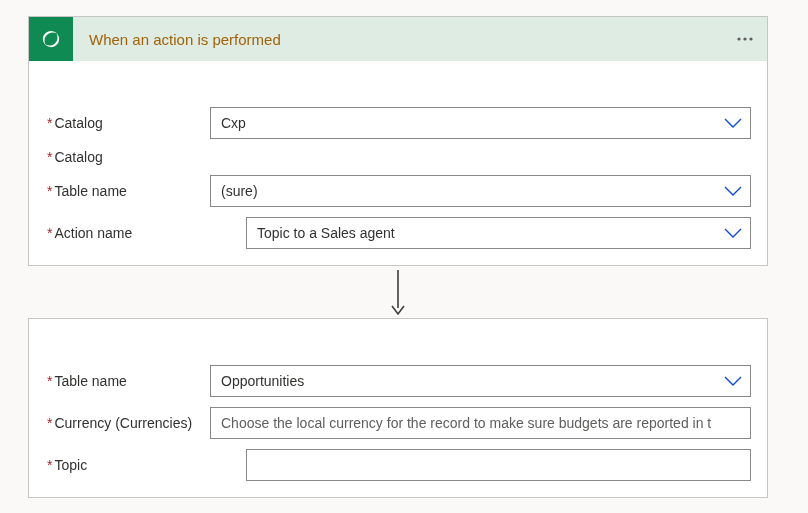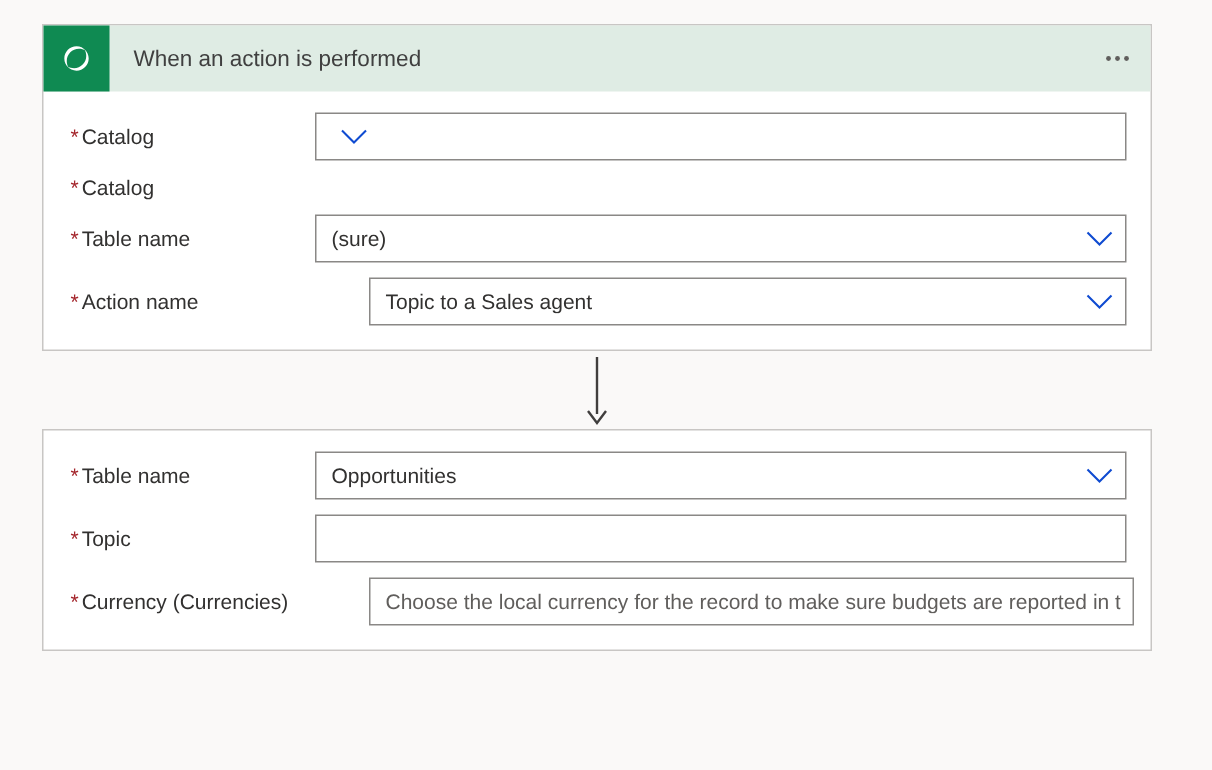--- a/index.html
+++ b/index.html
@@ -35,36 +35,37 @@
     background: #0f8a52;
     display: flex;
     align-items: center;
     justify-content: center;
     flex-shrink: 0;
   }
   .card-icon svg { width: 26px; height: 26px; }
   .card-title {
     padding-left: 16px;
     font-size: 15px;
-    color: #404040;
+    color: #a16207;
     flex: 1;
   }
   .card-menu {
     width: 44px;
     height: 44px;
     display: flex;
     align-items: center;
     justify-content: center;
     cursor: pointer;
     color: #605e5c;
     font-size: 16px;
     letter-spacing: 2px;
   }
   .card-body {
     padding: 14px 16px 16px 16px;
+    margin-top: 32px;
   }
   .form-row {
     display: flex;
     align-items: center;
     margin-bottom: 10px;
   }
   .form-row:last-child { margin-bottom: 0; gap: 36px; }
   .form-label {
     width: 165px;
     flex-shrink: 0;
@@ -132,20 +133,21 @@
             <circle cx="8" cy="2" r="1.6" fill="#605e5c"></circle>
             <circle cx="14" cy="2" r="1.6" fill="#605e5c"></circle>
           </svg>
       </div>
     </div>
     <div class="card-body">
 
       <div class="form-row">
         <div class="form-label"><span class="req">*</span><span>Catalog</span></div>
         <div class="form-control">
+          <span class="control-text">Cxp</span>
           <span class="chevron">
             <svg viewBox="0 0 18 12">
                 <path d="M1 2 L9 10 L17 2" stroke="#0f4bd1" stroke-width="1.4" fill="none"></path>
               </svg>
           </span>
         </div>
       </div>
 
       <div class="form-row">
         <div class="form-label"><span class="req">*</span><span>Catalog</span></div>
@@ -194,29 +196,29 @@
           <span class="control-text">Opportunities</span>
           <span class="chevron">
             <svg viewBox="0 0 18 12">
                 <path d="M1 2 L9 10 L17 2" stroke="#0f4bd1" stroke-width="1.4" fill="none"></path>
               </svg>
           </span>
         </div>
       </div>
 
       <div class="form-row">
+        <div class="form-label"><span class="req">*</span><span>Currency (Currencies)</span></div>
+        <div class="form-control placeholder">
+          <span class="control-text">Choose the local currency for the record to make sure budgets are reported in t</span>
+        </div>
+      </div>
+
+      <div class="form-row">
         <div class="form-label"><span class="req">*</span><span>Topic</span></div>
         <div class="form-control placeholder">
           <span class="control-text"></span>
         </div>
       </div>
 
-      <div class="form-row">
-        <div class="form-label"><span class="req">*</span><span>Currency (Currencies)</span></div>
-        <div class="form-control placeholder">
-          <span class="control-text">Choose the local currency for the record to make sure budgets are reported in t</span>
-        </div>
-      </div>
-
     </div>
   </div>
 
 </div>
 
 </body></html>

